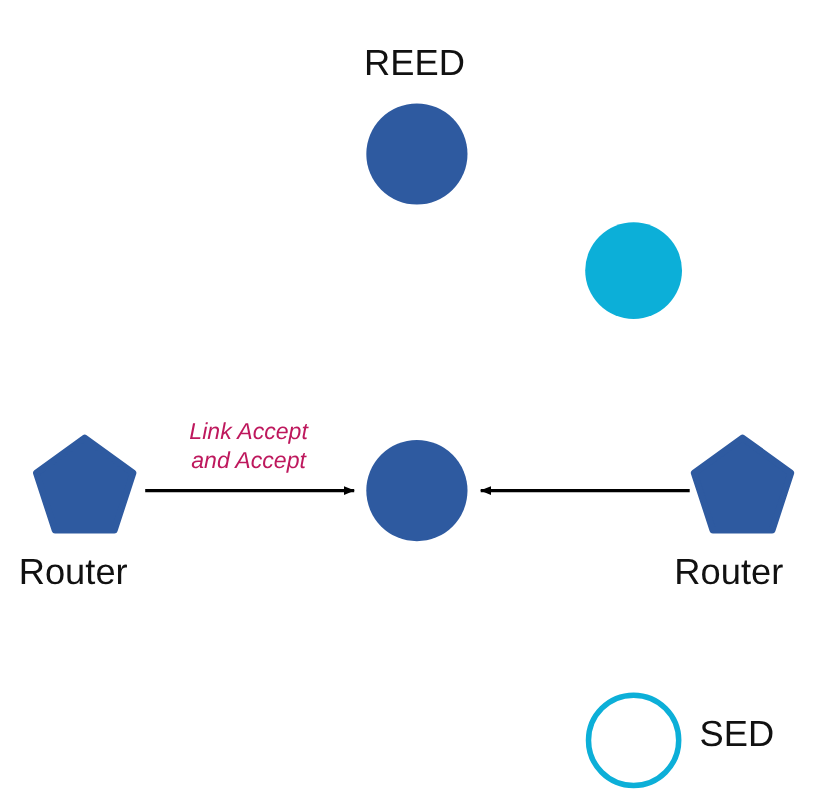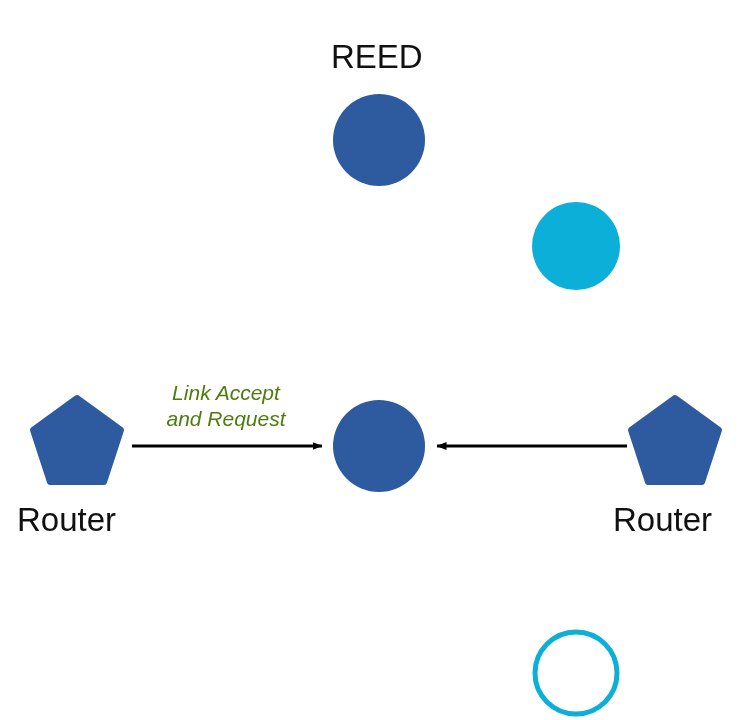--- a/index.html
+++ b/index.html
@@ -30,21 +30,21 @@
     color: #111111;
     font-family: "Liberation Sans", sans-serif;
     font-size: 33px;
     line-height: 33px;
     white-space: nowrap;
     letter-spacing: 0px;
   }
 
   .edge-label {
     position: absolute;
-    color: #4d7c0f;
+    color: #be185d;
     font-family: "Liberation Sans", sans-serif;
     font-style: italic;
     font-size: 21px;
     line-height: 26px;
     text-align: center;
     white-space: nowrap;
   }
 
   .shape-layer {
     position: absolute;
@@ -93,19 +93,20 @@
     <line x1="627" y1="428" x2="437" y2="428" stroke="#000000" stroke-width="3" marker-end="url(#arrowhead-left)"></line>
   </svg>
 
   <div class="node-label" id="label-reed">REED</div>
 
 
   <div class="node-label" id="label-router-left">Router</div>
 
   <div class="node-label" id="label-router-right">Router</div>
 
+  <div class="node-label" id="label-sed">SED</div>
 
   <div class="edge-label" id="edge-label-link">
     <div>Link Accept</div>
-    <div>and Request</div>
+    <div>and Accept</div>
   </div>
 
 </div>
 
 </body></html>

